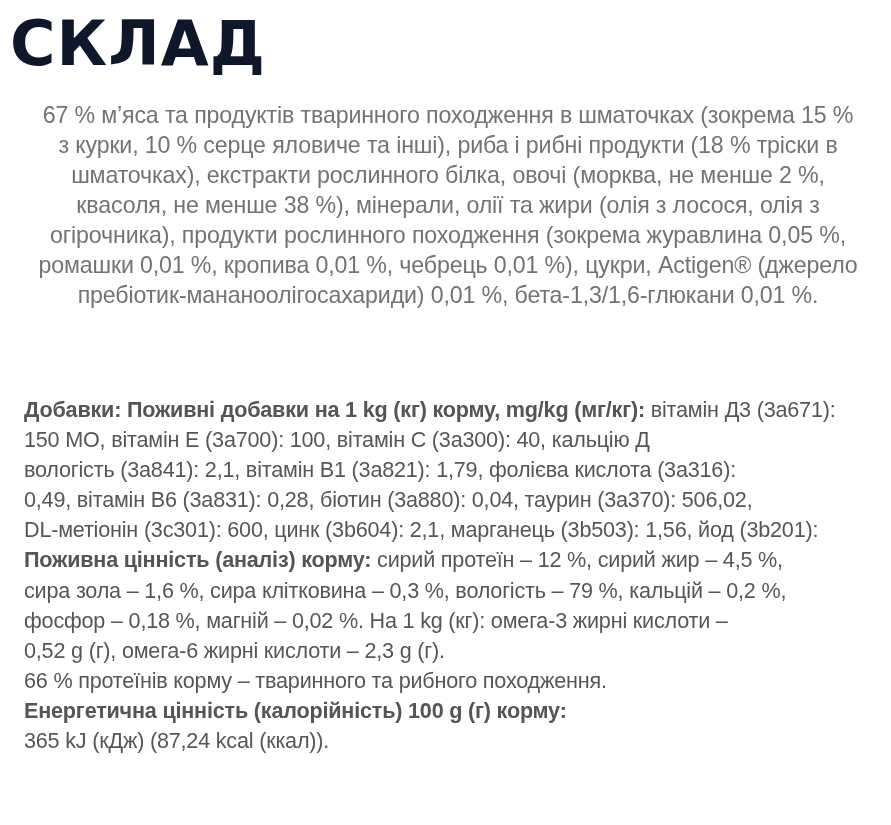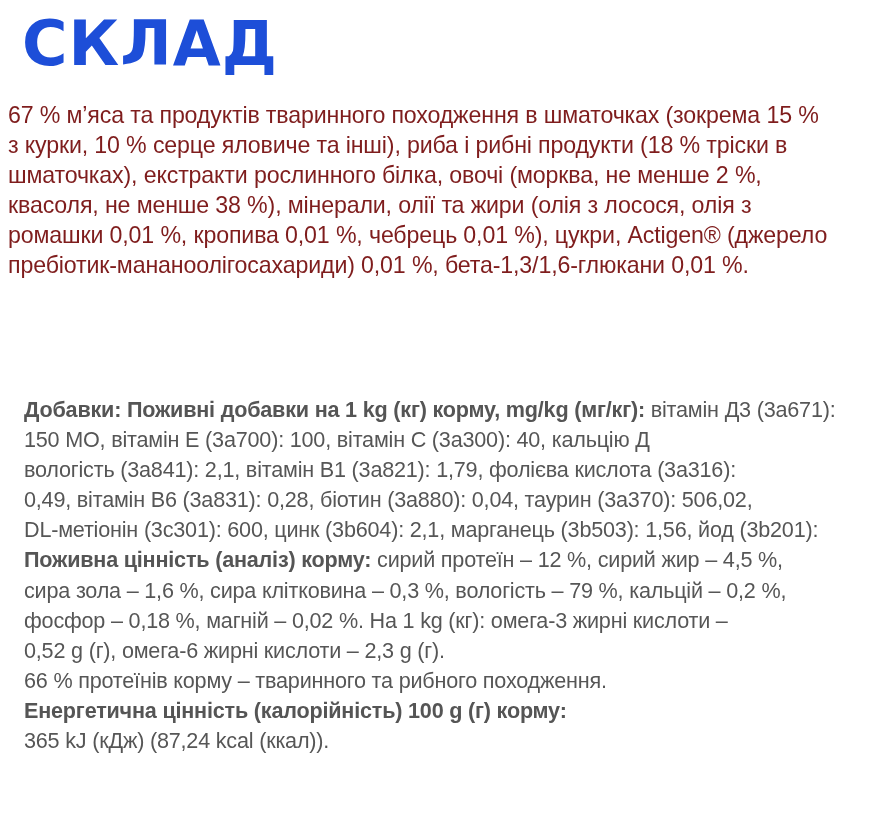--- a/index.html
+++ b/index.html
@@ -16,38 +16,39 @@
     }
     .page {
       position: absolute;
       left: 8px;
       top: 0;
       width: 880px;
     }
     .title {
       margin: 0;
       position: absolute;
-      left: 14px;
+      left: 2px;
       top: 8px;
       font-family: "DejaVu Sans", "Liberation Sans", sans-serif;
       font-weight: bold;
       font-size: 62px;
       line-height: 72px;
       letter-spacing: 1px;
-      color: #1d4ed8;
+      color: #0f172a;
     }
     .composition {
       position: absolute;
       left: 0;
       top: 100px;
       width: 880px;
-      color: #7f1d1d;
+      color: #737373;
       font-size: 23.2px;
       line-height: 30px;
       letter-spacing: -0.15px;
+      text-align: center;
     }
     .composition .line,
     .additives .line {
       display: block;
       white-space: nowrap;
     }
     .additives {
       position: absolute;
       left: 16px;
       top: 395px;
@@ -67,20 +68,21 @@
 
 <div class="page">
 
   <h1 class="title">СКЛАД</h1>
 
   <div class="composition">
     <span class="line">67 % м’яса та продуктів тваринного походження в шматочках (зокрема 15 %</span>
     <span class="line">з курки, 10 % серце яловиче та інші), риба і рибні продукти (18 % тріски в</span>
     <span class="line">шматочках), екстракти рослинного білка, овочі (морква, не менше 2 %,</span>
     <span class="line">квасоля, не менше 38 %), мінерали, олії та жири (олія з лосося, олія з</span>
+    <span class="line">огірочника), продукти рослинного походження (зокрема журавлина 0,05 %,</span>
     <span class="line">ромашки 0,01 %, кропива 0,01 %, чебрець 0,01 %), цукри, Actigen® (джерело</span>
     <span class="line">пребіотик-мананоолігосахариди) 0,01 %, бета-1,3/1,6-глюкани 0,01 %.</span>
   </div>
 
   <div class="additives">
     <span class="line"><span class="bold">Добавки: Поживні добавки на 1 kg (кг) корму, mg/kg (мг/кг):</span><span> вітамін Д3 (3а671):</span></span>
     <span class="line">150 МО, вітамін Е (3а700): 100, вітамін С (3а300): 40, кальцію Д</span>
     <span class="line">вологість (3а841): 2,1, вітамін В1 (3а821): 1,79, фолієва кислота (3а316):</span>
     <span class="line">0,49, вітамін В6 (3а831): 0,28, біотин (3а880): 0,04, таурин (3а370): 506,02,</span>
     <span class="line">DL-метіонін (3с301): 600, цинк (3b604): 2,1, марганець (3b503): 1,56, йод (3b201):</span>

